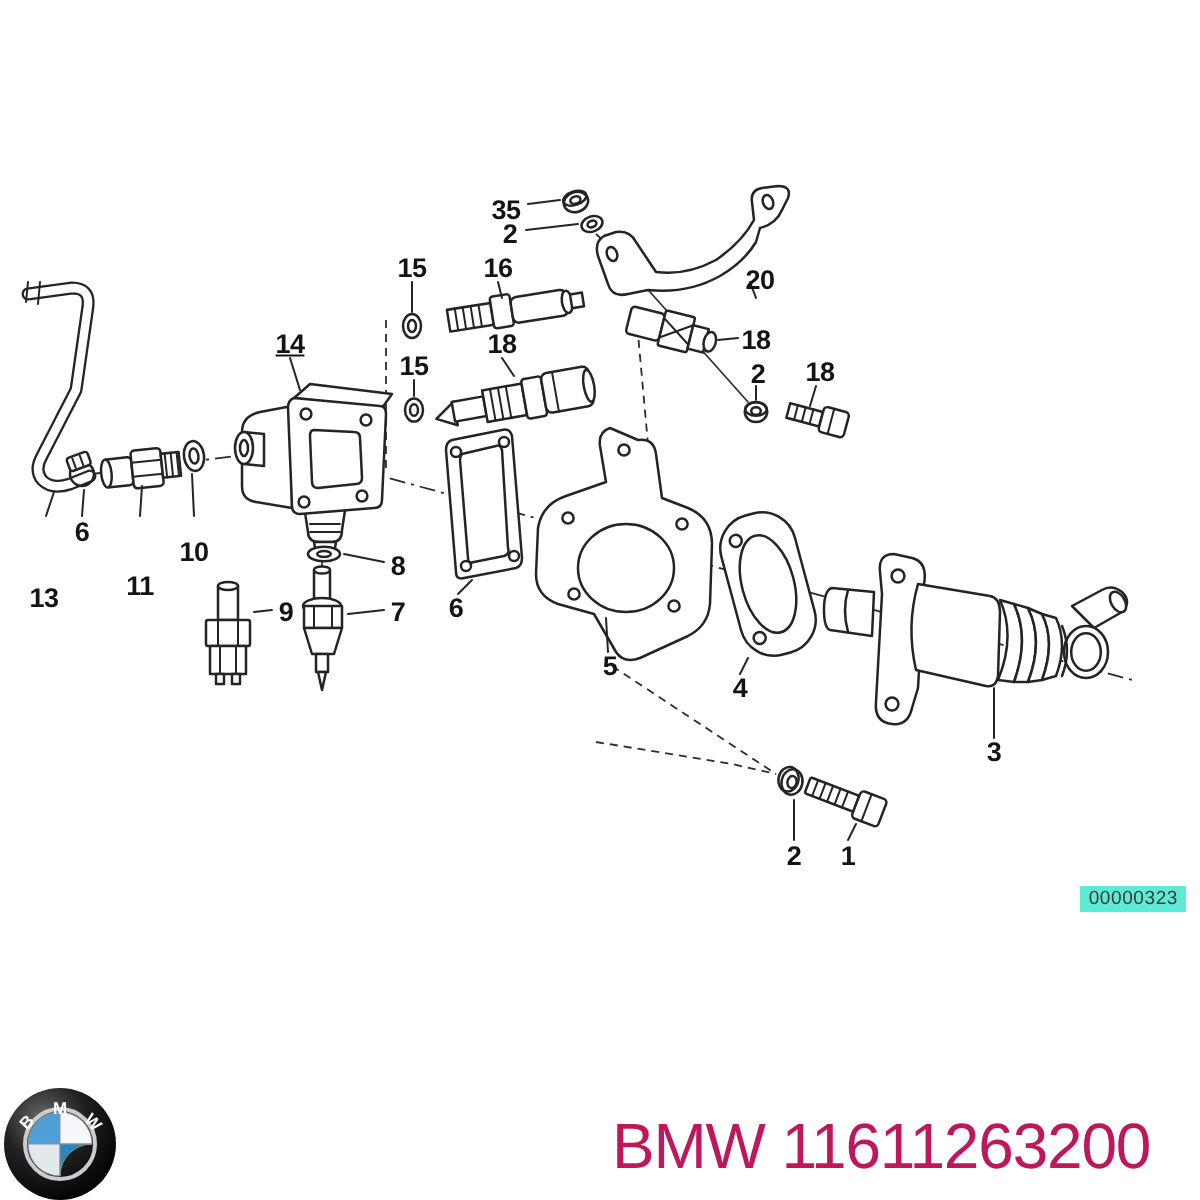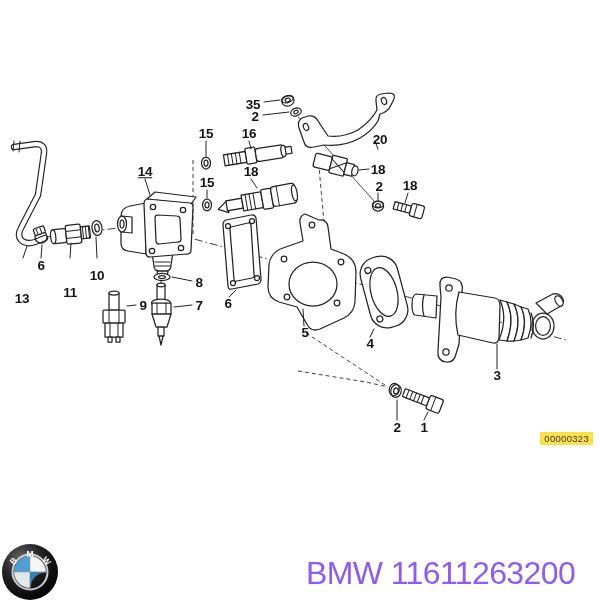--- a/index.html
+++ b/index.html
@@ -1,24 +1,24 @@
 <!DOCTYPE html>
 <html><head>
 <meta charset="utf-8">
 <style>
   html,body{margin:0;padding:0;background:#fff;}
   .screen{position:relative;width:600px;height:600px;background:#ffffff;overflow:hidden;
           font-family:"Liberation Sans",sans-serif;}
   .diagram-svg{position:absolute;left:0;top:0;}
   .callout{position:absolute;transform:translate(-50%,-50%);font-weight:700;font-size:13.5px;
            color:#141414;letter-spacing:-0.3px;line-height:1;}
-  .watermark{position:absolute;top:432px;right:7px;font-size:9.5px;color:#3a3a3a;
-             background:#fde047;padding:1px 4px;letter-spacing:0.3px;}
+  .watermark{position:absolute;top:443px;right:7px;font-size:9.5px;color:#3a3a3a;
+             background:#5eead4;padding:1px 4px;letter-spacing:0.3px;}
   .partnum{position:absolute;left:306px;top:555px;font-size:32px;font-weight:400;
-           color:#8b5cf6;letter-spacing:-0.6px;white-space:nowrap;}
+           color:#be185d;letter-spacing:-0.6px;white-space:nowrap;}
   
   .p  {fill:#ffffff;stroke:#242424;stroke-width:1.25;stroke-linejoin:round;stroke-linecap:round;}
   .pn {fill:none;stroke:#242424;stroke-width:1.25;stroke-linejoin:round;stroke-linecap:round;}
   .ln {fill:none;stroke:#242424;stroke-width:1;stroke-linecap:round;}
   .lt {fill:none;stroke:#2c2c2c;stroke-width:0.85;stroke-linecap:round;}
   .dd {fill:none;stroke:#2c2c2c;stroke-width:0.9;stroke-dasharray:8 3 1.5 3;}
   .ds {fill:none;stroke:#2c2c2c;stroke-width:0.9;stroke-dasharray:4 3;}
   .hoseO{fill:none;stroke:#242424;stroke-width:6.5;stroke-linecap:round;stroke-linejoin:round;}
   .hoseI{fill:none;stroke:#ffffff;stroke-width:4.2;stroke-linecap:round;stroke-linejoin:round;}
 </style>

